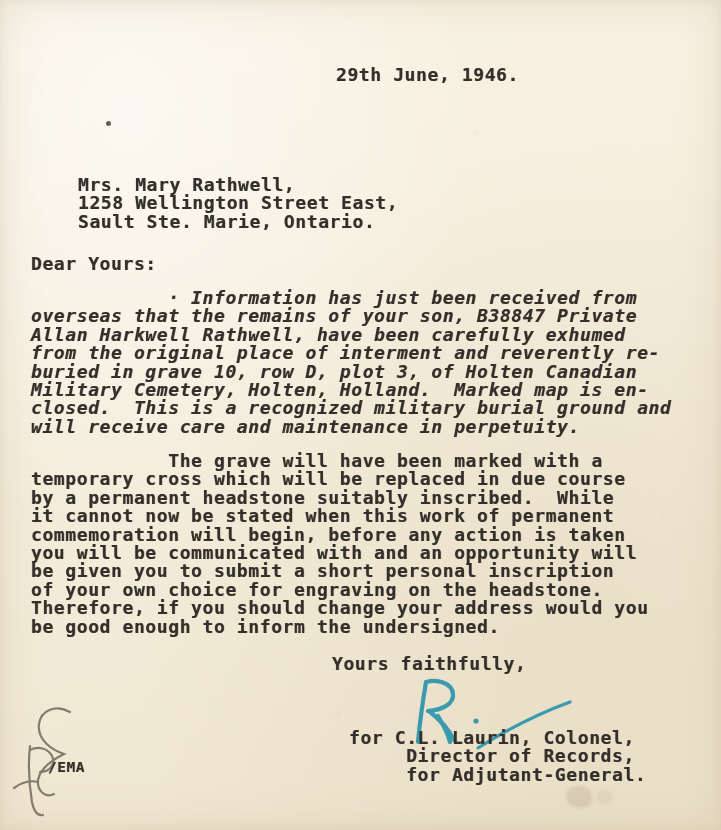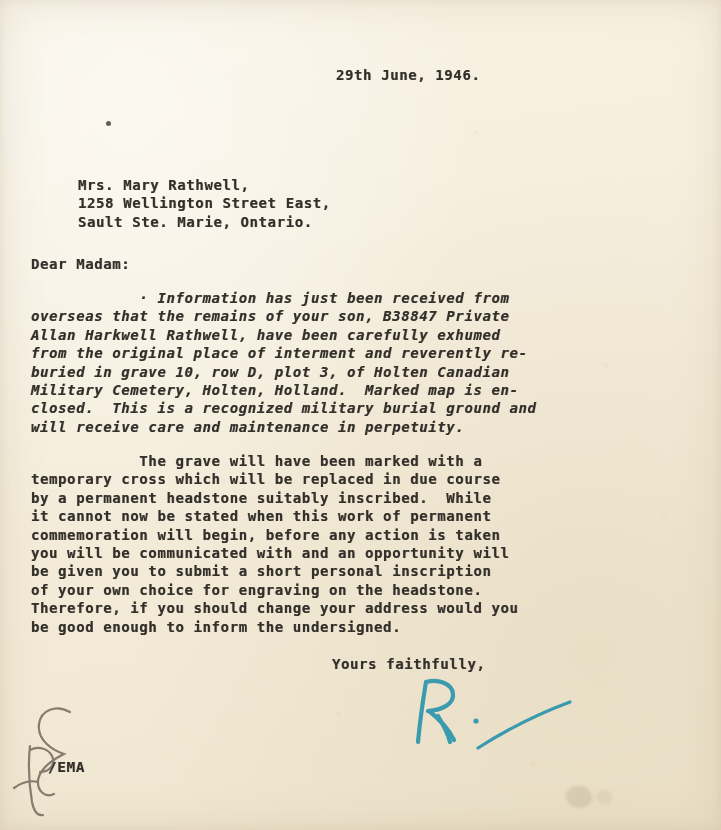--- a/index.html
+++ b/index.html
@@ -48,21 +48,21 @@
       inset 0 0 44px rgba(176,158,124,0.22),
       inset 0 0 10px rgba(176,158,124,0.16);
   }
 
   .typed {
     position: absolute;
     white-space: pre;
     font-weight: 700;
     letter-spacing: 0.6px;
     line-height: 18.4px;
-    font-size: 14px;
+    font-size: 18px;
     color: #332f2b;
     text-shadow:
       0.45px 0 0 rgba(60,54,48,0.42),
       -0.4px 0.25px 0 rgba(84,74,62,0.20);
   }
 
   #date-line        { left: 336px; top: 66px; }
   #recipient-block  { left: 31px;  top: 176px; margin-left: 47px; }
   #salutation       { left: 31px;  top: 255px; }
   #paragraph-one    { left: 31px;  top: 289px; font-style: italic; }
@@ -133,21 +133,21 @@
   <div class="grain"></div>
 
   <div class="ink-speck"></div>
 
   <div class="typed" id="date-line">29th June, 1946.</div>
 
   <div class="typed" id="recipient-block">Mrs. Mary Rathwell,
 1258 Wellington Street East,
 Sault Ste. Marie, Ontario.</div>
 
-  <div class="typed" id="salutation">Dear Madam:</div>
+  <div class="typed" id="salutation">Dear Yours:</div>
 
   <div class="typed" id="paragraph-one">            · Information has just been received from
 overseas that the remains of your son, B38847 Private
 Allan Harkwell Rathwell, have been carefully exhumed
 from the original place of interment and reverently re-
 buried in grave 10, row D, plot 3, of Holten Canadian
 Military Cemetery, Holten, Holland.  Marked map is en-
 closed.  This is a recognized military burial ground and
 will receive care and maintenance in perpetuity.</div>
 
@@ -172,20 +172,23 @@
         <path d="M25 35 C34 42 44 52 50 64"></path>
         <path d="M34 40 C40 50 44 58 46 66"></path>
       </g>
       <g stroke="#3a9aae" stroke-width="3.2" stroke-linecap="round" fill="none">
         <path d="M74 72 C96 58 128 40 166 26"></path>
       </g>
       <circle cx="72" cy="45" r="2.6" fill="#3a9aae"></circle>
     </svg>
   </div>
 
+  <div class="typed" id="signature-block">for C.L. Laurin, Colonel,
+     Director of Records,
+     for Adjutant-General.</div>
 
   <div class="file-mark">
     <svg width="120" height="126" viewBox="0 0 120 126" fill="none" xmlns="http://www.w3.org/2000/svg">
       <g stroke="#4a4238" stroke-width="2.2" stroke-linecap="round" fill="none" opacity="0.9">
         <path d="M62 18 C48 10 33 16 31 30 C29 46 44 56 56 60 C44 66 32 74 30 86"></path>
         <path d="M30 86 C29 98 38 104 46 100"></path>
         <path d="M22 52 C20 70 21 90 24 108 C26 118 30 122 35 121"></path>
         <path d="M22 56 C30 52 40 54 44 62 C48 70 42 78 32 78"></path>
         <path d="M6 94 C14 88 22 86 30 88"></path>
       </g>

